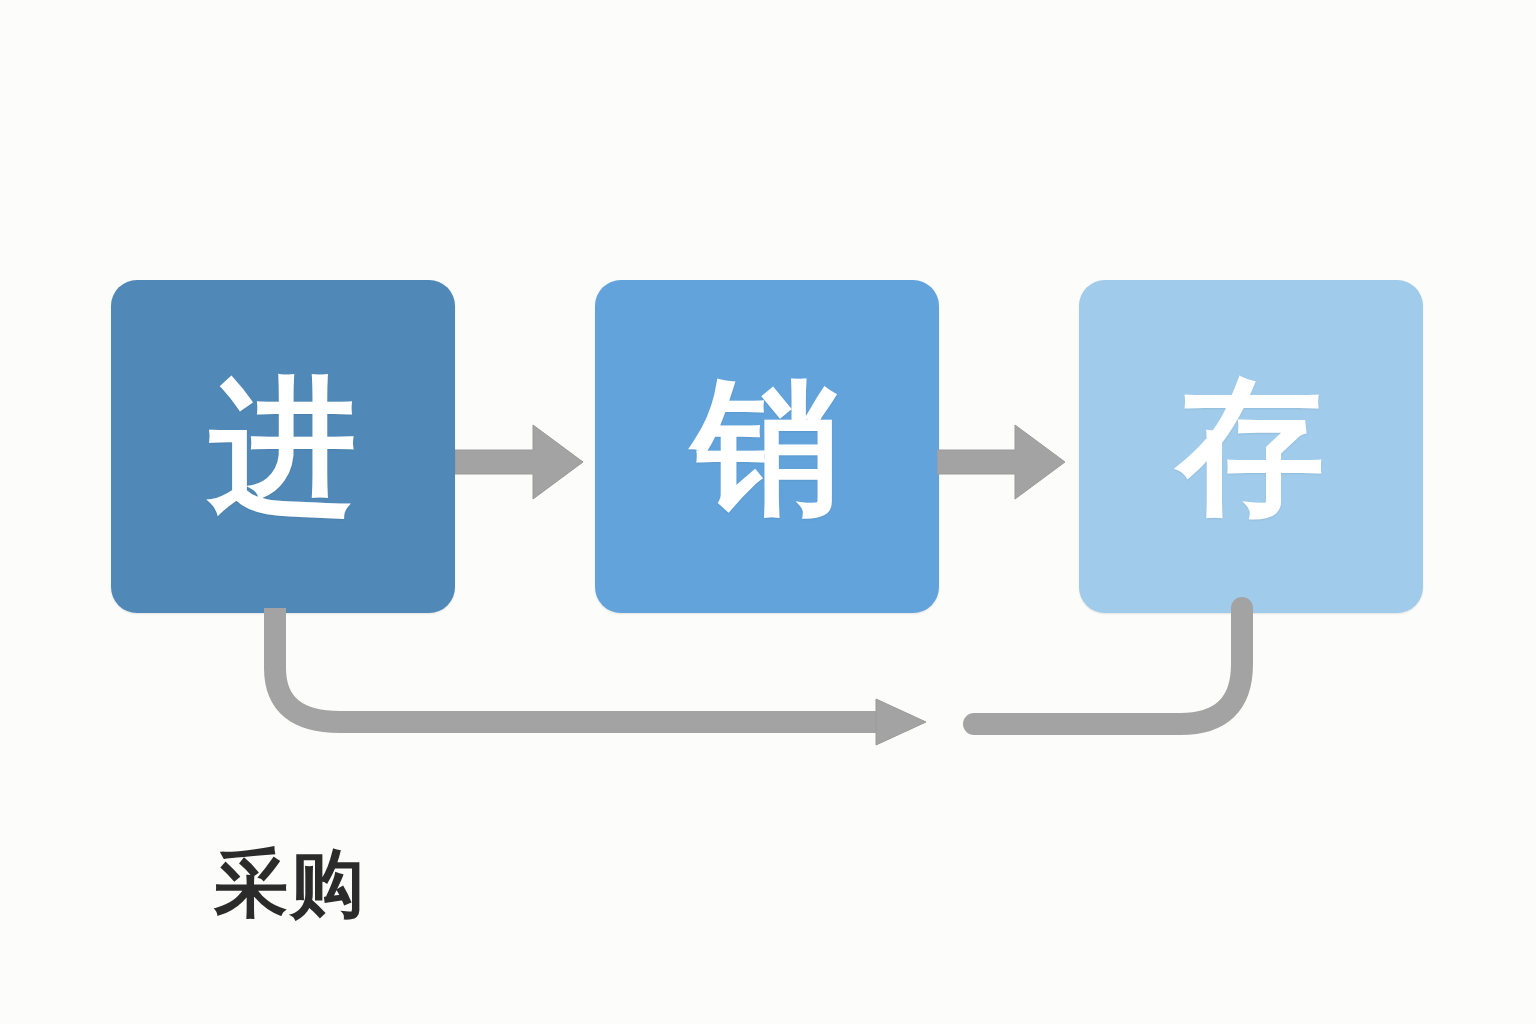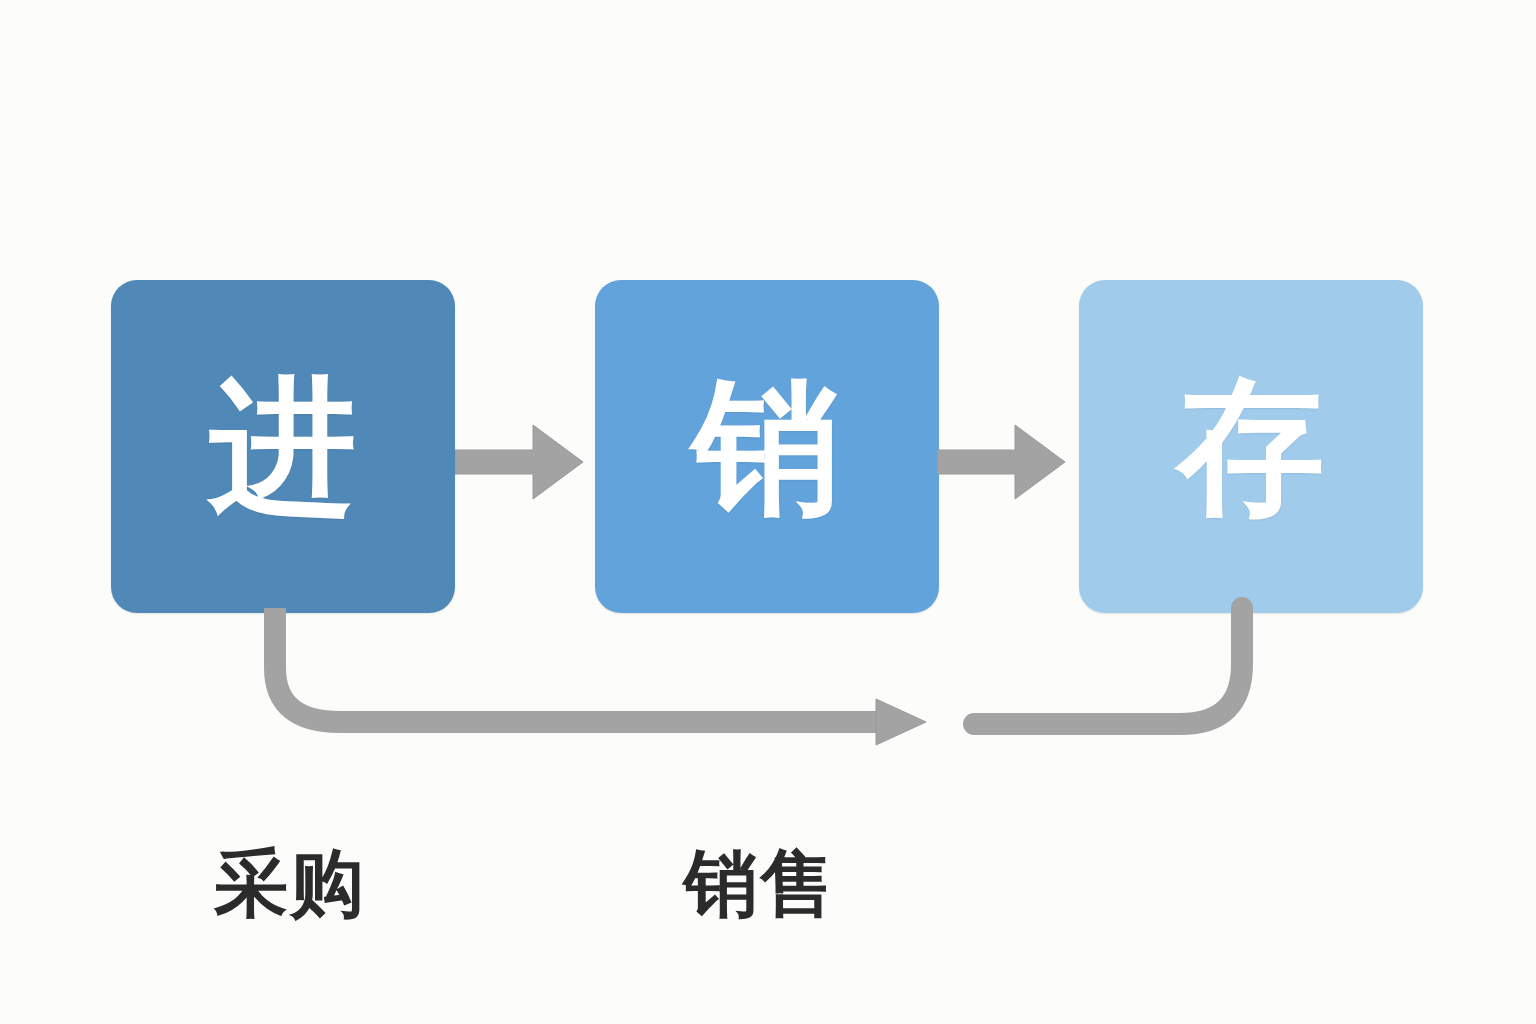--- a/index.html
+++ b/index.html
@@ -137,16 +137,15 @@
       <path d="M275,48 L275,108 Q275,162 340,162 L880,162" fill="none" stroke="#a3a3a3" stroke-width="22" stroke-linecap="butt" stroke-linejoin="round"></path>
 
       <path d="M876,139 L926,162 L876,185 Z" fill="#a3a3a3" stroke="#9a9a9a" stroke-width="1" stroke-linejoin="round"></path>
 
       <path d="M974,164 L1180,164 Q1242,164 1242,104 L1242,48" fill="none" stroke="#a3a3a3" stroke-width="22" stroke-linecap="round" stroke-linejoin="round"></path>
     </svg>
   </div>
 
   <div class="bottom-label" id="bottom-label-0">采购</div>
 
-  <div class="bottom-label" id="bottom-label-1">销售</div>
 
 
 </div>
 
 </body></html>

